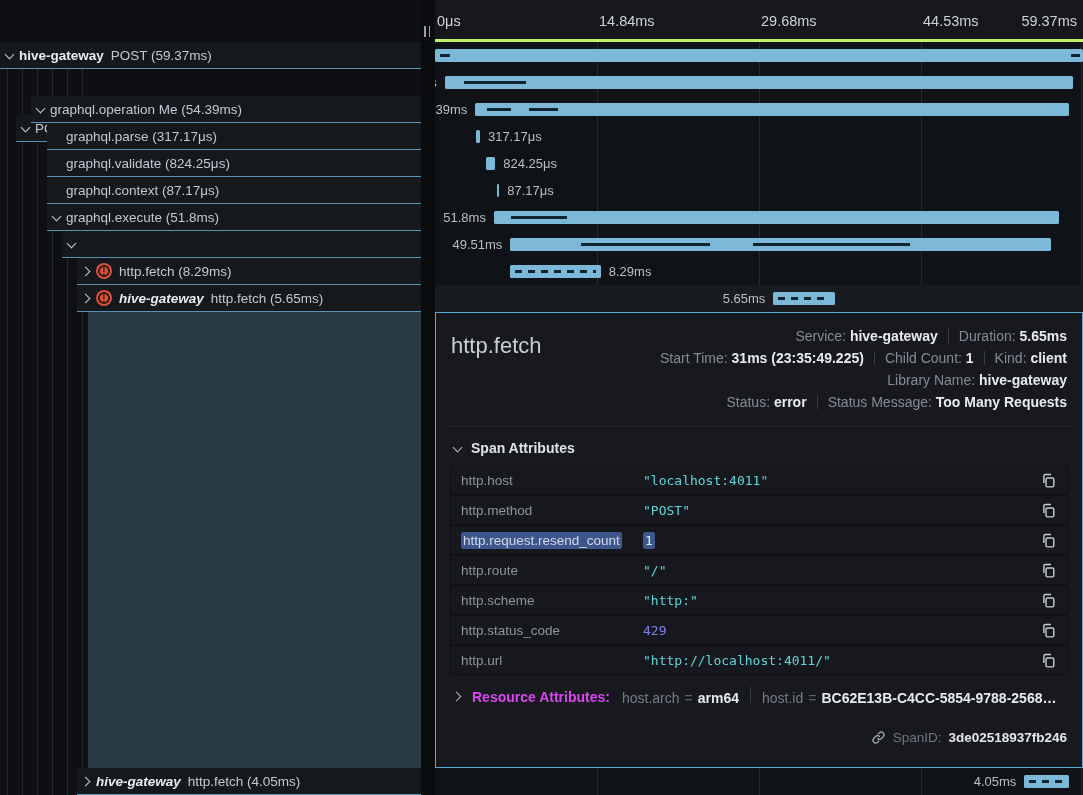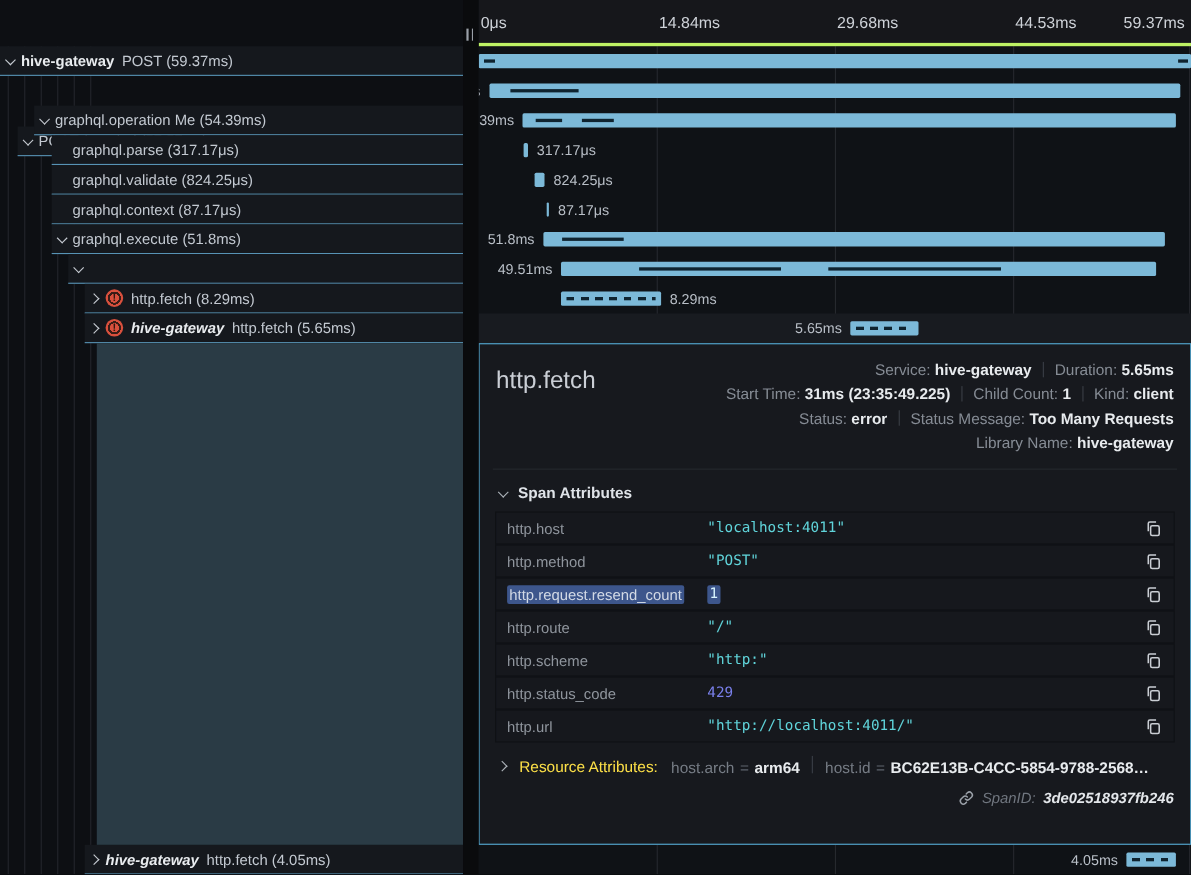--- a/index.html
+++ b/index.html
@@ -83,27 +83,27 @@
   .attr-key .hl, .attr-val .hl{background:#3d568c;border-radius:2px;padding:1px 2px;}
   .attr-key .hl{color:#d3dae6;}
   .attr-val{flex:1;font-family:"DejaVu Sans Mono",monospace;font-size:13px;}
   .attr-val.string{color:#60d4da;}
   .attr-val.number{color:#7a80ec;}
   .attr-val.number .hl{color:#d8f4ff;}
   .copy-btn{flex:none;width:17px;height:17px;color:#c9cdd3;cursor:pointer;margin-left:8px;}
   .copy-btn svg{width:100%;height:100%;}
   .res-line{display:flex;align-items:center;margin:13px 0 0 2px;font-size:14px;white-space:nowrap;overflow:hidden;}
   .res-line .chev{color:#aeb4bb;margin-right:10px;flex:none;}
-  .res-title{font-weight:normal;color:#fde047;margin-right:12px;}
+  .res-title{font-weight:bold;color:#d946ef;margin-right:12px;}
   .res-key{color:#767c85;}
   .res-eq{color:#5c626b;margin:0 5px;}
   .res-val{color:#e8ebee;font-weight:bold;}
   .res-div{display:inline-block;width:1px;height:16px;background:#3a3f46;margin:0 11px;flex:none;}
-  .spanid-line{display:flex;align-items:center;justify-content:flex-end;gap:7px;margin-top:12px;
-               font-size:13.5px;color:#70767f;font-style:italic;}
+  .spanid-line{display:flex;align-items:center;justify-content:flex-end;gap:7px;margin-top:24px;
+               font-size:13.5px;color:#70767f;}
   .spanid-line svg{width:15px;height:15px;color:#9aa0a8;}
   .spanid-line b{color:#e4e7eb;font-weight:bold;}
 </style>
 </head>
 <body>
 
 <div class="app">
 
   <div class="tree-panel">
     <div id="guides">
@@ -233,22 +233,22 @@
           <span class="bar-label" style="left: 581.389px; transform: translateX(-100%);">4.05ms</span>
         </div>
       </div>
 
     <div class="detail-panel">
       <div class="dp-top">
         <div class="dp-title">http.fetch</div>
         <div class="dp-meta" id="meta-lines">
             <div><span>Service: </span><b>hive-gateway</b><span class="meta-div"></span><span>Duration: </span><b>5.65ms</b></div>
             <div><span>Start Time: </span><b>31ms (23:35:49.225)</b><span class="meta-div"></span><span>Child Count: </span><b>1</b><span class="meta-div"></span><span>Kind: </span><b>client</b></div>
+            <div><span>Library Name: </span><b>hive-gateway</b></div>
             <div><span>Status: </span><b>error</b><span class="meta-div"></span><span>Status Message: </span><b>Too Many Requests</b></div>
-            <div><span>Library Name: </span><b>hive-gateway</b></div>
           </div>
       </div>
       <div class="dp-divider"></div>
       <div class="sec-head">
         <span class="chev down"></span>
         <span>Span Attributes</span>
       </div>
       <div id="attr-rows">
           <div class="attr-row">
             <div class="attr-key">http.host</div>

